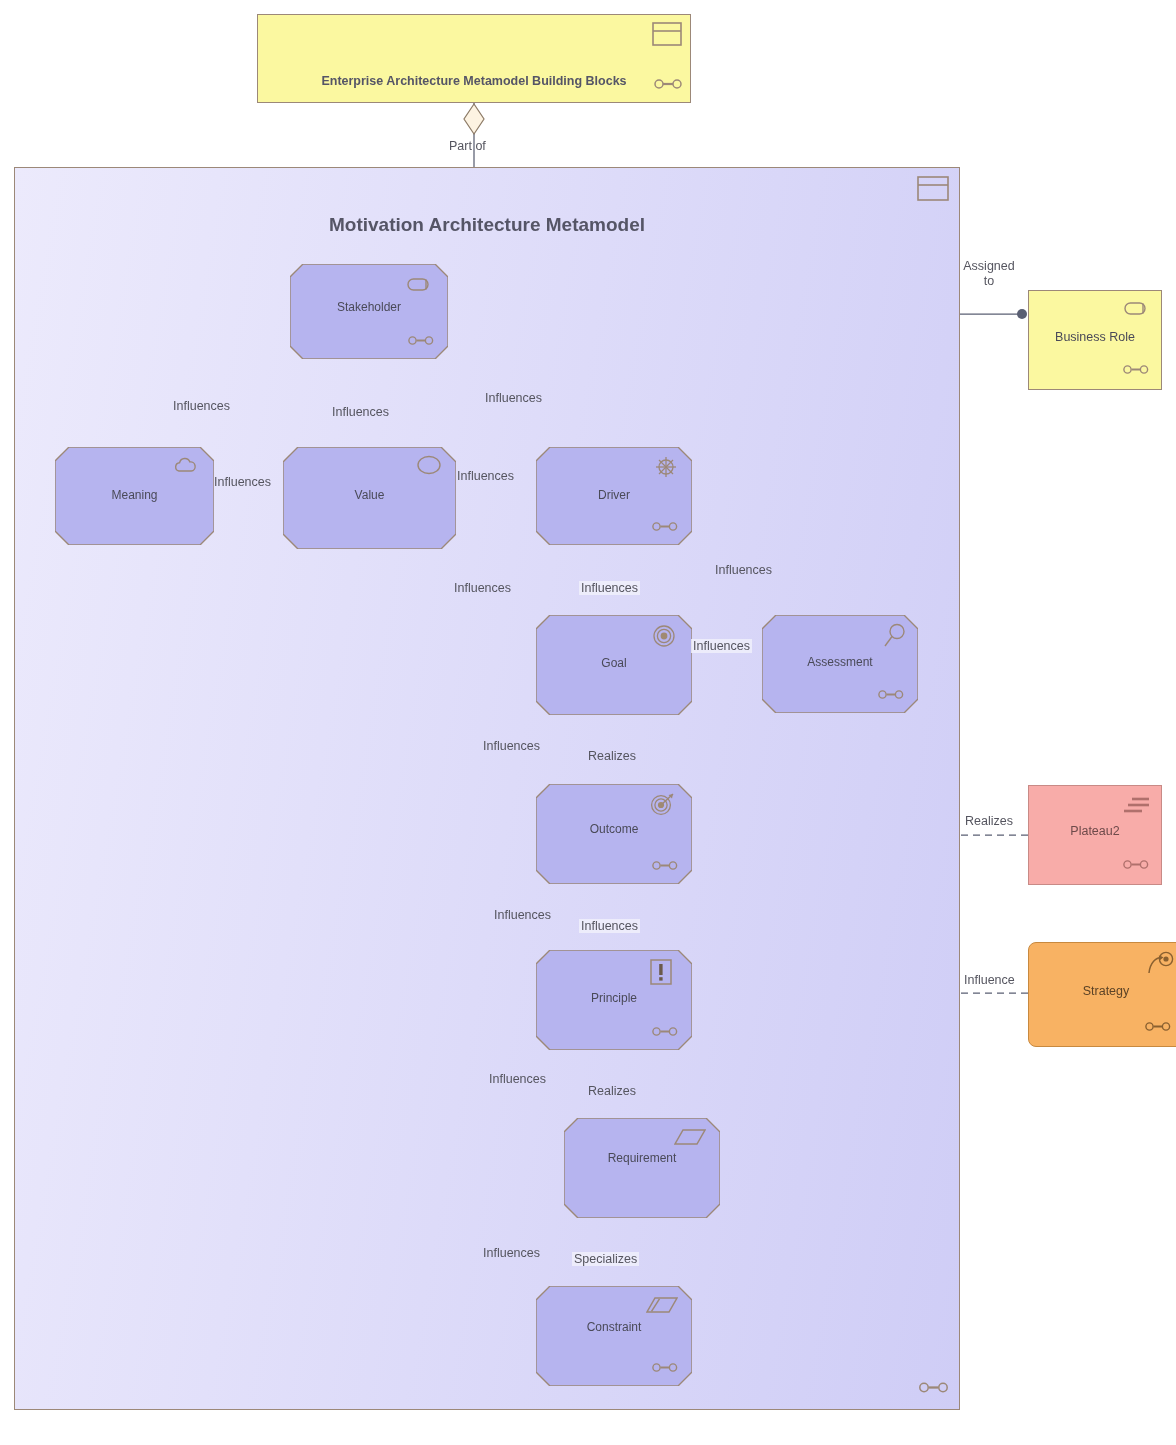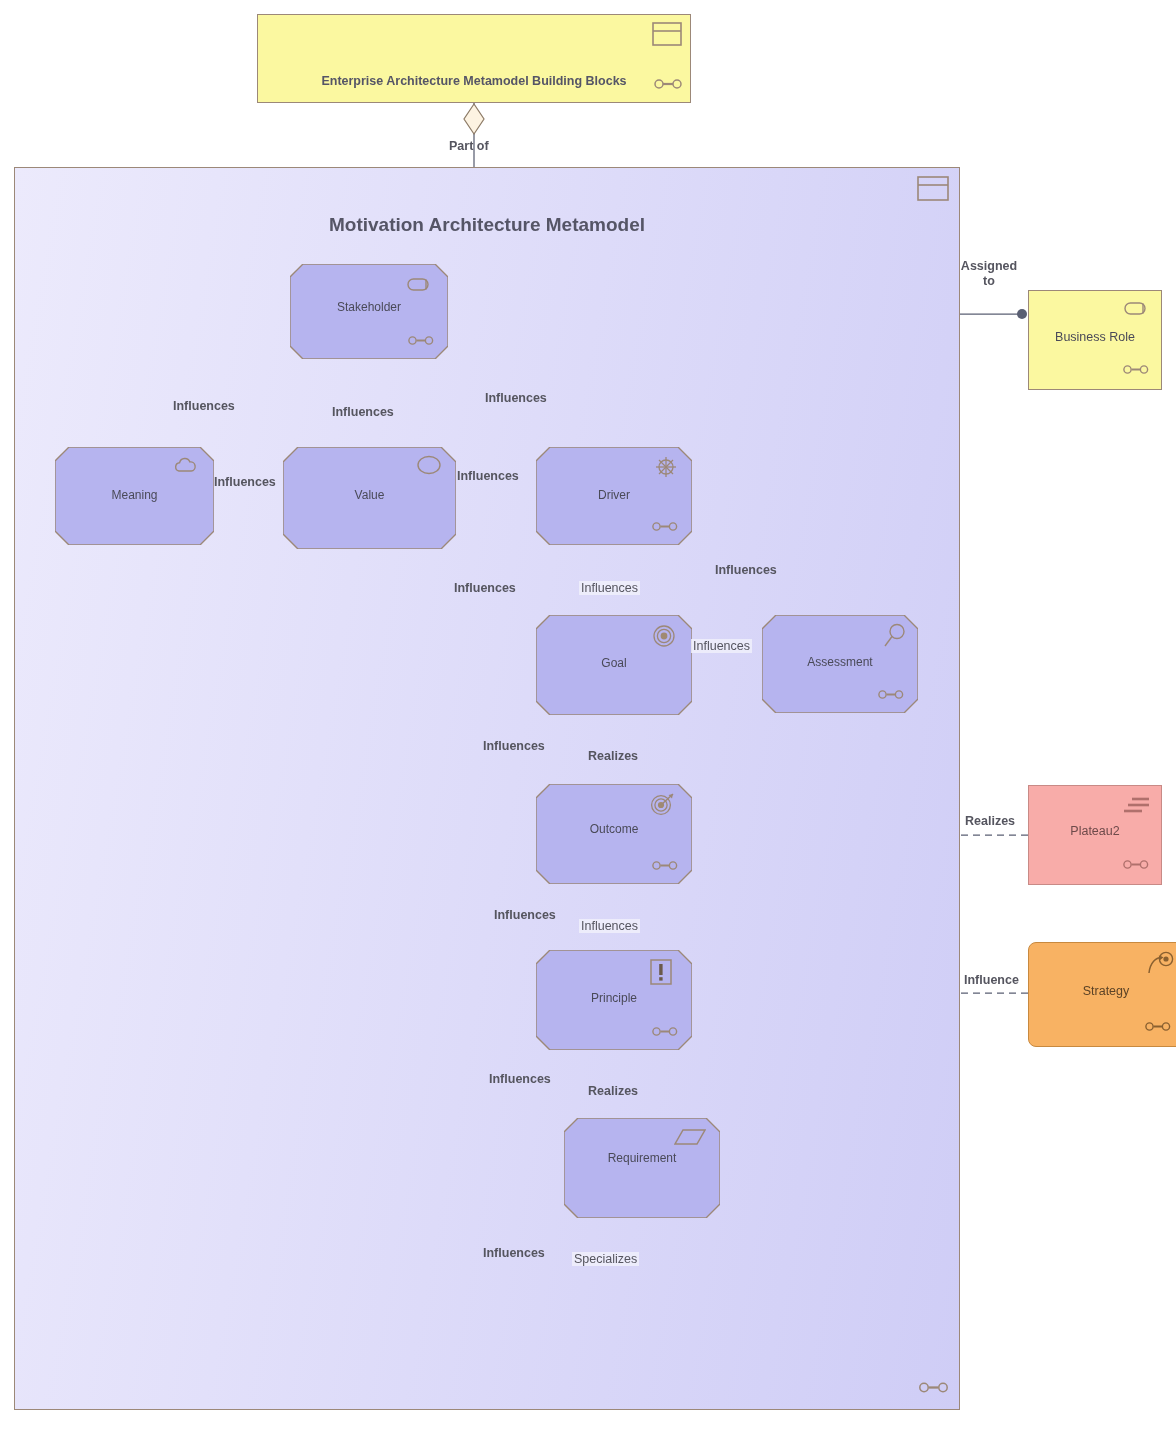--- a/index.html
+++ b/index.html
@@ -9,21 +9,21 @@
 
   .node{position:absolute;box-sizing:border-box;}
   .nlabel{position:absolute;left:0;right:0;text-align:center;color:#4a4a58;font-weight:normal;}
 
   
   .grp{position:absolute;box-sizing:border-box;}
   .grp-title{position:absolute;color:#555566;font-weight:bold;}
 
   .edgelabel{position:absolute;color:#55555f;font-size:12.5px;white-space:nowrap;
              background:rgba(240,240,252,.85);padding:0 2px;line-height:14px;}
-  .edgelabel.plain{background:transparent;font-weight:bold;}
+  .edgelabel.plain{background:transparent;}
   .edgelabel.two{line-height:15px;text-align:right;white-space:normal;}
 
   .ico{position:absolute;}
 </style>
 </head>
 <body>
 
 <div id="stage">
 
   <svg id="wires" viewBox="0 0 1176 1445">
@@ -271,20 +271,39 @@
       <polygon points="14,0 142,0 156,14 156,86 142,100 14,100 0,86 0,14" fill="#b6b4ef" stroke="#9c8878" stroke-width="1.4"></polygon>
     </svg>
     <div class="nlabel" style="top:33px;font-size:12px;">Requirement</div>
     <span class="ico" style="right:14px;top:10px;">
       <svg width="32" height="18">
           <polygon points="9,2 31,2 23,16 1,16" fill="none" stroke="#9c8878" stroke-width="1.5"></polygon>
         </svg>
     </span>
   </div>
 
+  <div class="node" style="left:536px;top:1286px;width:156px;height:100px;">
+    <svg width="156" height="100" style="position:absolute;left:0;top:0;">
+      <polygon points="14,0 142,0 156,14 156,86 142,100 14,100 0,86 0,14" fill="#b6b4ef" stroke="#9c8878" stroke-width="1.4"></polygon>
+    </svg>
+    <div class="nlabel" style="top:34px;font-size:12px;">Constraint</div>
+    <span class="ico" style="right:14px;top:10px;">
+      <svg width="32" height="18">
+          <polygon points="9,2 31,2 23,16 1,16" fill="none" stroke="#9c8878" stroke-width="1.5"></polygon>
+          <line x1="13.5" y1="2.8" x2="5.5" y2="15.4" stroke="#9c8878" stroke-width="1.5"></line>
+        </svg>
+    </span>
+    <span class="ico" style="right:12px;bottom:8px;">
+      <svg width="28" height="13">
+          <circle cx="4.5" cy="6.5" r="3.6" fill="none" stroke="#9c8878" stroke-width="1.4"></circle>
+          <circle cx="21" cy="6.5" r="3.6" fill="none" stroke="#9c8878" stroke-width="1.4"></circle>
+          <line x1="8.5" y1="6.5" x2="17.5" y2="6.5" stroke="#9c8878" stroke-width="2"></line>
+        </svg>
+    </span>
+  </div>
 
   <div class="node" style="left:1028px;top:266px;width:134px;height:100px;background:#fbf8a0;border:1.4px solid #9c8878;margin-top:24px;">
     <div class="nlabel" style="top:39px;font-size:12.5px;">Business Role</div>
     <span class="ico" style="right:10px;top:9px;">
       <svg width="27" height="16">
           <rect x="1" y="3" width="20" height="11" rx="5.5" fill="none" stroke="#9c8878" stroke-width="1.4"></rect>
           <line x1="19" y1="3.5" x2="19" y2="13.5" stroke="#9c8878" stroke-width="1.4"></line>
         </svg>
     </span>
     <span class="ico" style="right:10px;bottom:9px;">

